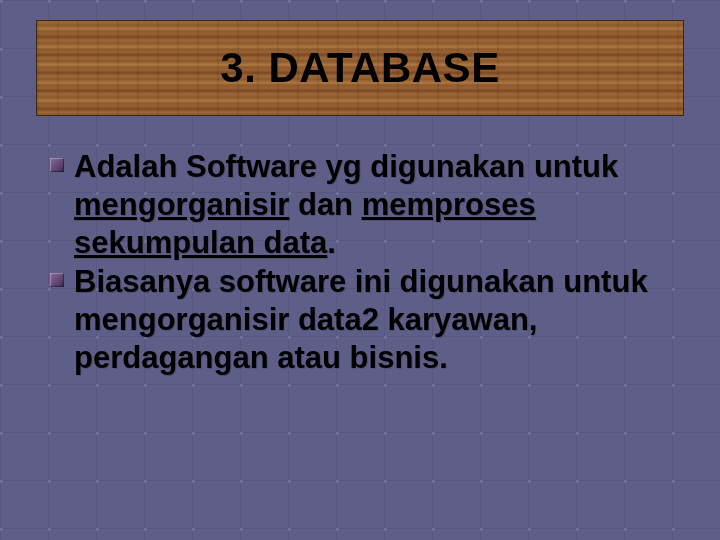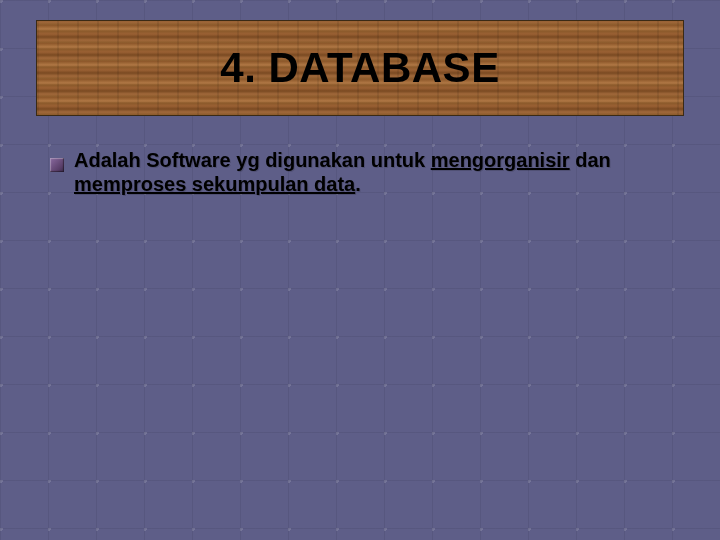--- a/index.html
+++ b/index.html
@@ -75,37 +75,43 @@
     width: 14px;
     height: 14px;
     background: linear-gradient(135deg, #8a6a9f 0%, #5a3f6a 70%, #3a2a48 100%);
     margin-top: 10px;
     margin-right: 10px;
     flex-shrink: 0;
     box-shadow: inset -1px -1px 1px rgba(0,0,0,0.4), inset 1px 1px 1px rgba(255,255,255,0.3);
   }
   .bullet-text {
     color: #000;
-    font-size: 20px;
+    font-size: 31px;
     font-weight: bold;
     line-height: 1.22;
     text-shadow: 1px 1px 0 rgba(0,0,0,0.15);
   }
   .underline { text-decoration: underline; }
 </style>
 </head>
 <body>
 
 <div class="bg-pattern"></div>
 <div class="bg-dots"></div>
 
 <div class="title-banner">
-  <div class="title-text">4. DATABASE</div>
+  <div class="title-text">3. DATABASE</div>
 </div>
 
 <div class="content">
   <div class="bullet-item">
     <div class="bullet"></div>
     <div class="bullet-text">
       <span>Adalah Software yg digunakan untuk </span><span class="underline">mengorganisir</span><span> dan </span><span class="underline">memproses sekumpulan data</span><span>.</span>
     </div>
   </div>
+  <div class="bullet-item">
+    <div class="bullet"></div>
+    <div class="bullet-text">
+      <span>Biasanya software ini digunakan untuk mengorganisir data2 karyawan, perdagangan atau bisnis.</span>
+    </div>
+  </div>
 </div>
 
 </body></html>

